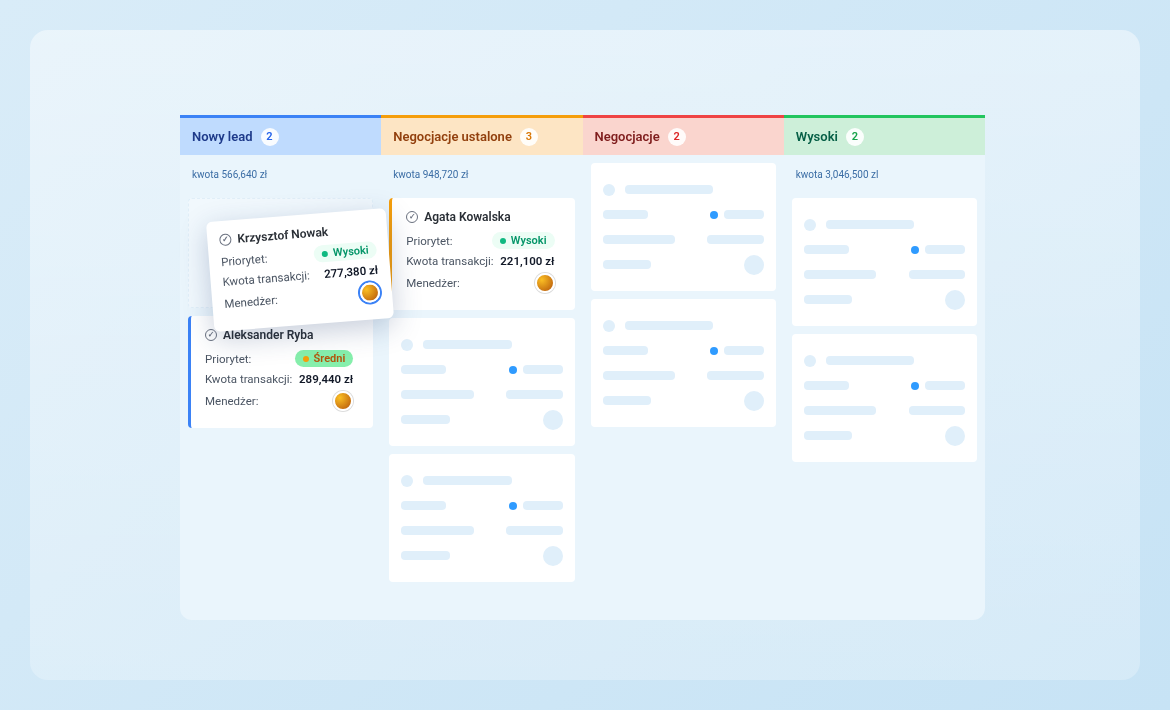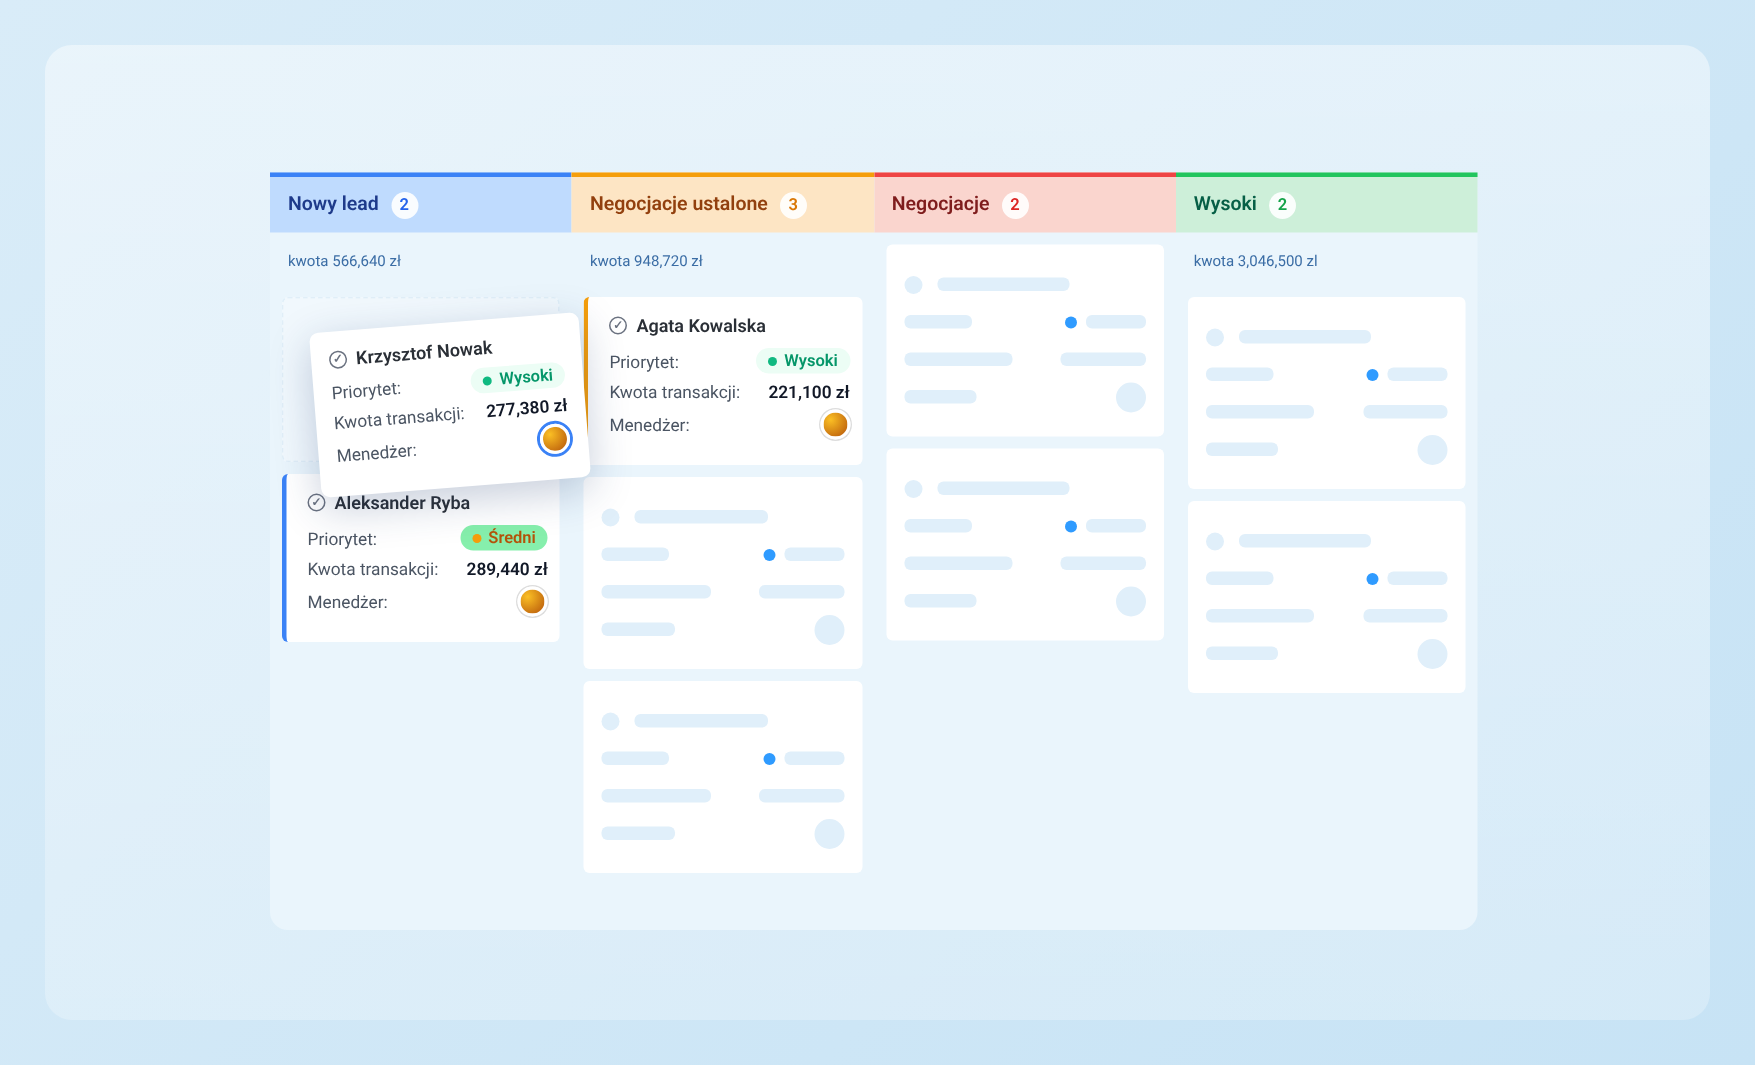--- a/index.html
+++ b/index.html
@@ -67,21 +67,21 @@
   .col-header.green  .count-pill { color:#16a34a; }
   .amount-row {
     font-size: 10px;
     color: #3b6da5;
     padding: 14px 12px 10px;
   }
   .card {
     background: #fff;
     margin: 8px;
     border-radius: 4px;
-    padding: 12px 8px 12px 14px;
+    padding: 12px 20px 12px 14px;
     border-left: 3px solid #dde5ef;
     font-size: 12px;
   }
   .card.active-blue { border-left-color: #3b82f6; }
   .card.active-yellow { border-left-color: #f59e0b; }
   .card-name {
     display: flex;
     align-items: center;
     gap: 6px;
     font-weight: 600;

